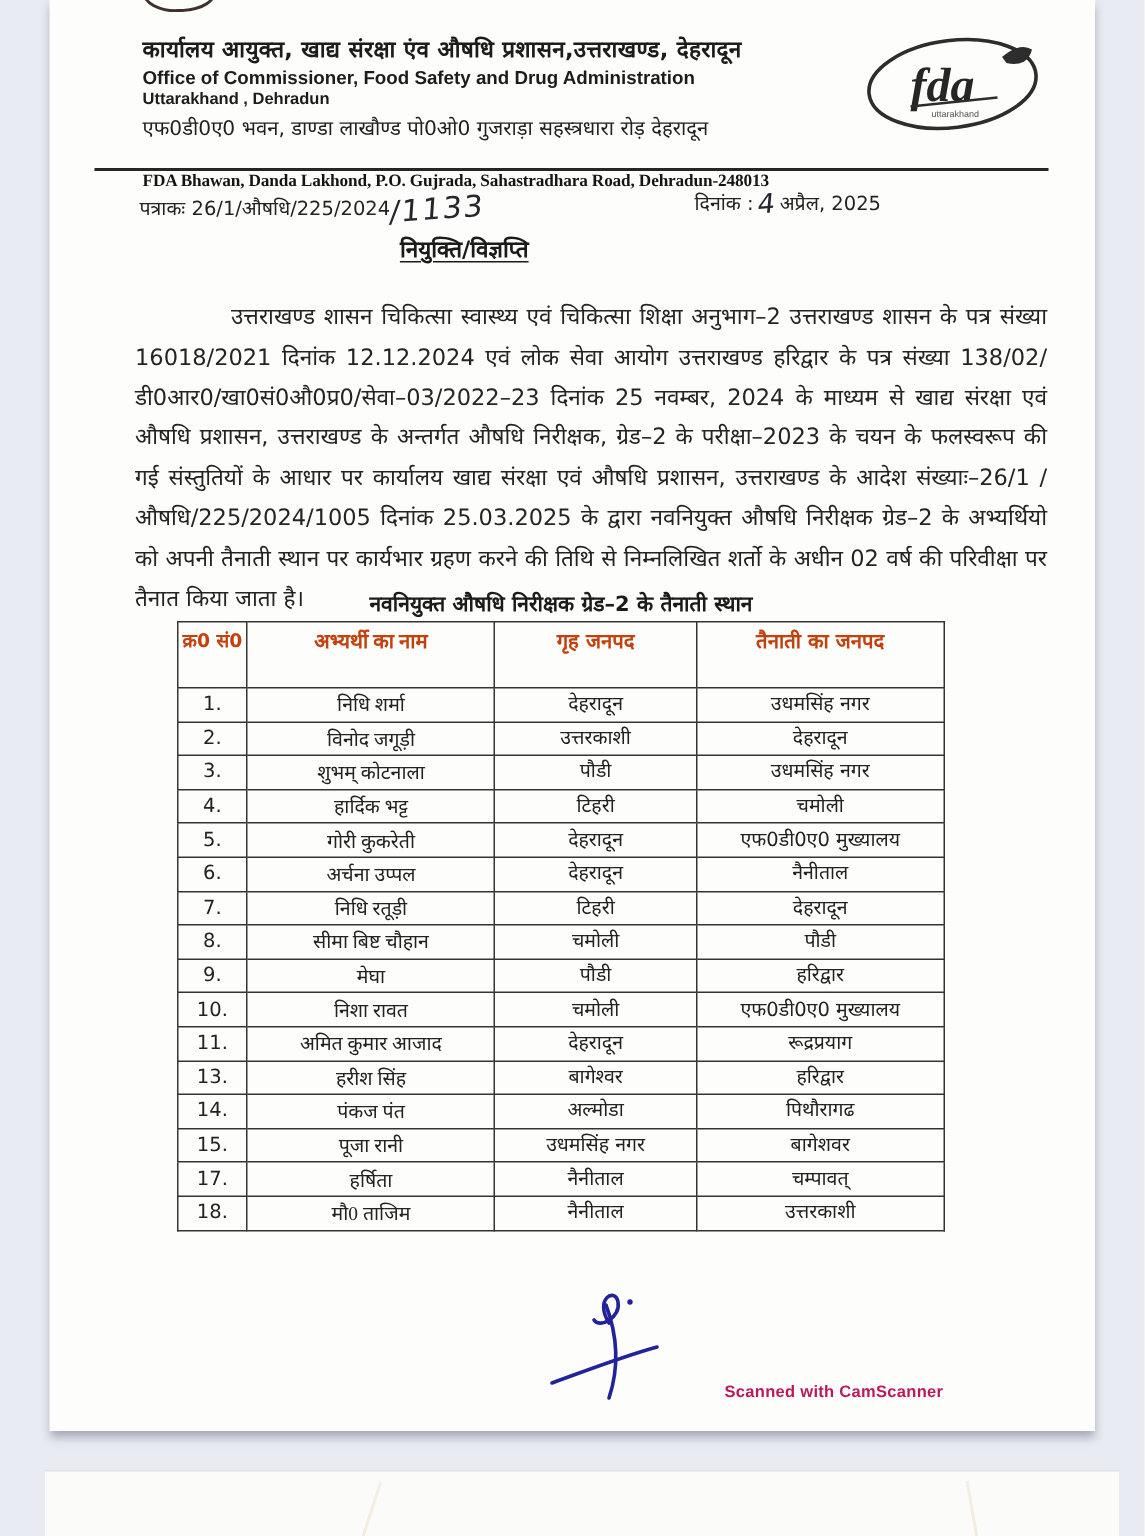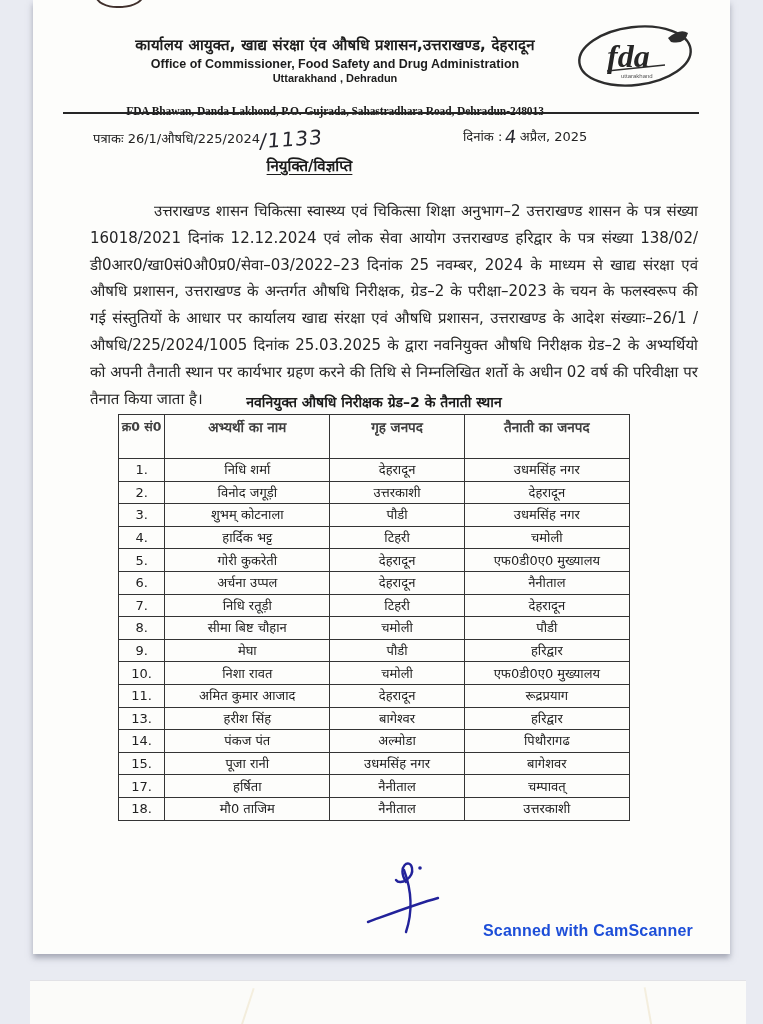--- a/index.html
+++ b/index.html
@@ -31,21 +31,21 @@
 
   
   .stamp-arc {
     position:absolute; left:62px; top:-6px; width:50px; height:14px;
     border:2.5px solid #40302c; border-top:none;
     border-radius:0 0 55% 55% / 0 0 120% 120%;
     transform:rotate(-2deg);
   }
 
   
-  .hdr-text { position:absolute; left:62px; top:34px; width:480px; text-align:center; }
+  .hdr-text { position:absolute; left:62px; top:22px; width:480px; }
   .h-hi1 { font-size:15px; font-weight:bold; color:#1c1c1c; letter-spacing:.2px; }
   .h-en1 { font-size:12.5px; font-weight:bold; margin-top:3px; color:#1c1c1c;
            font-family:"Liberation Sans", sans-serif; }
   .h-en2 { font-size:11px; font-weight:bold; margin-top:1px; color:#1c1c1c;
            font-family:"Liberation Sans", sans-serif; }
   .h-hi2 { font-size:13.5px; margin-top:4px; color:#202020; }
   .h-en3 { font-size:11.5px; font-weight:bold; margin-top:21px; color:#151515;
            font-family:"Liberation Serif", serif; letter-spacing:-.1px; }
 
   .logo { position:absolute; left:540px; top:20px; width:132px; height:70px; }
@@ -71,47 +71,48 @@
 
   .tbl-title { position:absolute; left:85px; top:392px; width:512px; text-align:center;
                font-size:14px; font-weight:bold; color:#1b1b1b; }
 
   table.posting-table { position:absolute; left:85px; top:414px; width:512px;
       border-collapse:collapse; font-size:13px; color:#222; }
   .posting-table th, .posting-table td {
       border:1.6px solid #343434; text-align:center; padding:0 2px;
   }
   .posting-table th { height:44px; vertical-align:top; padding-top:3px;
-      font-weight:bold; font-size:13.5px; color:#404040; }
+      font-weight:bold; font-size:13.5px; color:#c2410c; }
   .posting-table td { height:22.6px; line-height:15px; }
   .c-sn { width:43px; }
-  .c-name { width:154px; }
+  .c-name { width:154px;font-family:Liberation Serif, serif; }
   .c-home { width:125px; }
   .c-post { width:154px; }
   th.c-sn { font-size:12.5px; line-height:17px; }
 
   .signature { position:absolute; left:305px; top:856px; width:130px; height:86px; }
 
-  .cam-scan { position:absolute; left:450px; top:922px; font-size:16px;
-      font-weight:bold; color:#1d4ed8; font-family:"Liberation Sans", sans-serif;
+  .cam-scan { position:absolute; left:450px; top:922px; font-size:11px;
+      font-weight:bold; color:#be185d; font-family:"Liberation Sans", sans-serif;
       letter-spacing:.2px; }
 </style>
 </head>
 <body>
 
 <div class="stage">
 
   <div class="page1">
 
     <div class="stamp-arc"></div>
 
     <div class="hdr-text">
       <div class="h-hi1">कार्यालय आयुक्त, खाद्य संरक्षा एंव औषधि प्रशासन,उत्तराखण्ड, देहरादून</div>
       <div class="h-en1">Office of Commissioner, Food Safety and Drug Administration</div>
       <div class="h-en2">Uttarakhand , Dehradun</div>
+      <div class="h-hi2">एफ0डी0ए0 भवन, डाण्डा लाखौण्ड पो0ओ0 गुजराड़ा सहस्त्रधारा रोड़ देहरादून</div>
       <div class="h-en3">FDA Bhawan, Danda Lakhond, P.O. Gujrada, Sahastradhara Road, Dehradun-248013</div>
     </div>
 
     <svg class="logo" viewBox="0 0 132 70">
       <ellipse cx="62" cy="36" rx="56" ry="29" fill="none" stroke="#2d2d2d" stroke-width="2.4" transform="rotate(-7 62 36)"></ellipse>
       <text x="34" y="47" font-size="32" font-style="italic" font-weight="bold" font-family="Liberation Serif, serif" fill="#262626">fda</text>
       <path d="M95,18 q12,-10 20,-5 q-3,12 -17,9 z" fill="#2d2d2d"></path>
       <line x1="34" y1="51" x2="92" y2="45" stroke="#2d2d2d" stroke-width="1.6"></line>
       <text x="48" y="58" font-size="6" fill="#555" font-family="Liberation Sans, sans-serif">uttarakhand</text>
     </svg>

